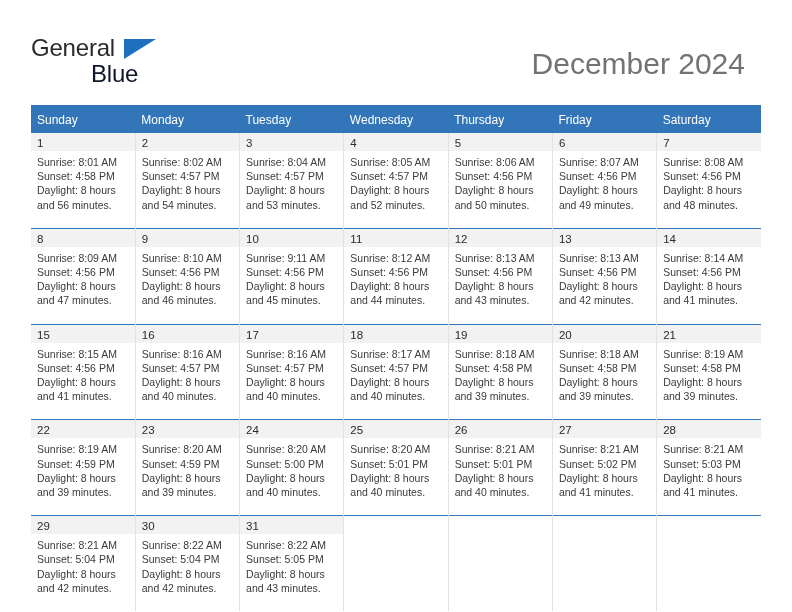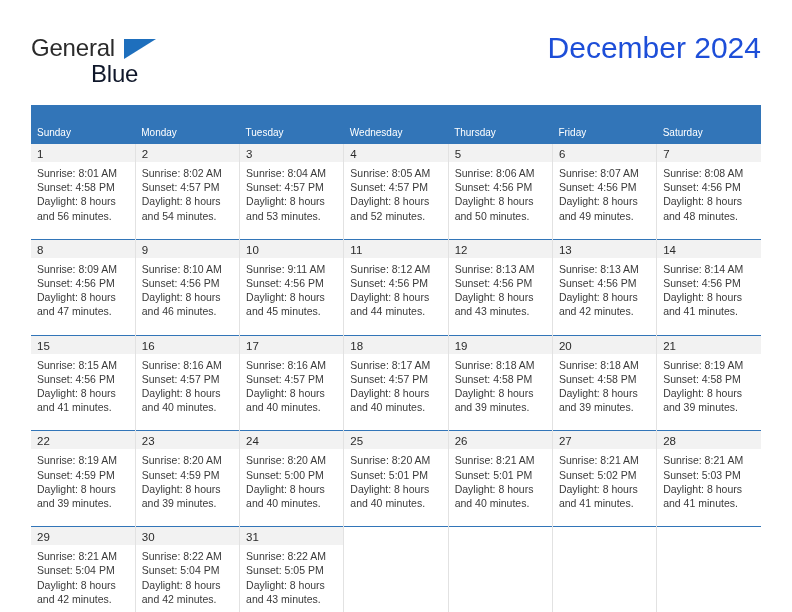--- a/index.html
+++ b/index.html
@@ -67,23 +67,23 @@
 
   .title-block {
     position: absolute;
     right: 0;
     top: 0;
     text-align: right;
   }
   .cal-title {
     font-size: 30px;
     line-height: 36px;
-    color: #1d4ed8;
+    color: #737373;
     font-weight: normal;
-    margin: 0;
+    margin: 16px;
     white-space: nowrap;
   }
   .cal-subtitle {
     margin-top: 6px;
     font-size: 15px;
     line-height: 18px;
     color: #333333;
     white-space: nowrap;
   }
 
@@ -92,24 +92,24 @@
     position: absolute;
     left: 31px;
     top: 105px;
     width: 730px;
     border-collapse: collapse;
     table-layout: fixed;
   }
   .calendar th {
     background: #3275b8;
     color: #ffffff;
-    font-size: 10px;
+    font-size: 12px;
     font-weight: normal;
     text-align: left;
-    padding: 22px 0 5px 6px;
+    padding: 8px 0 5px 6px;
     height: 9px;
     border: none;
   }
   .calendar td {
     vertical-align: top;
     padding: 0;
     border: none;
     border-left: 1px solid #e2e2e2;
     border-top: 1px solid #3275b8;
     height: 80px;

